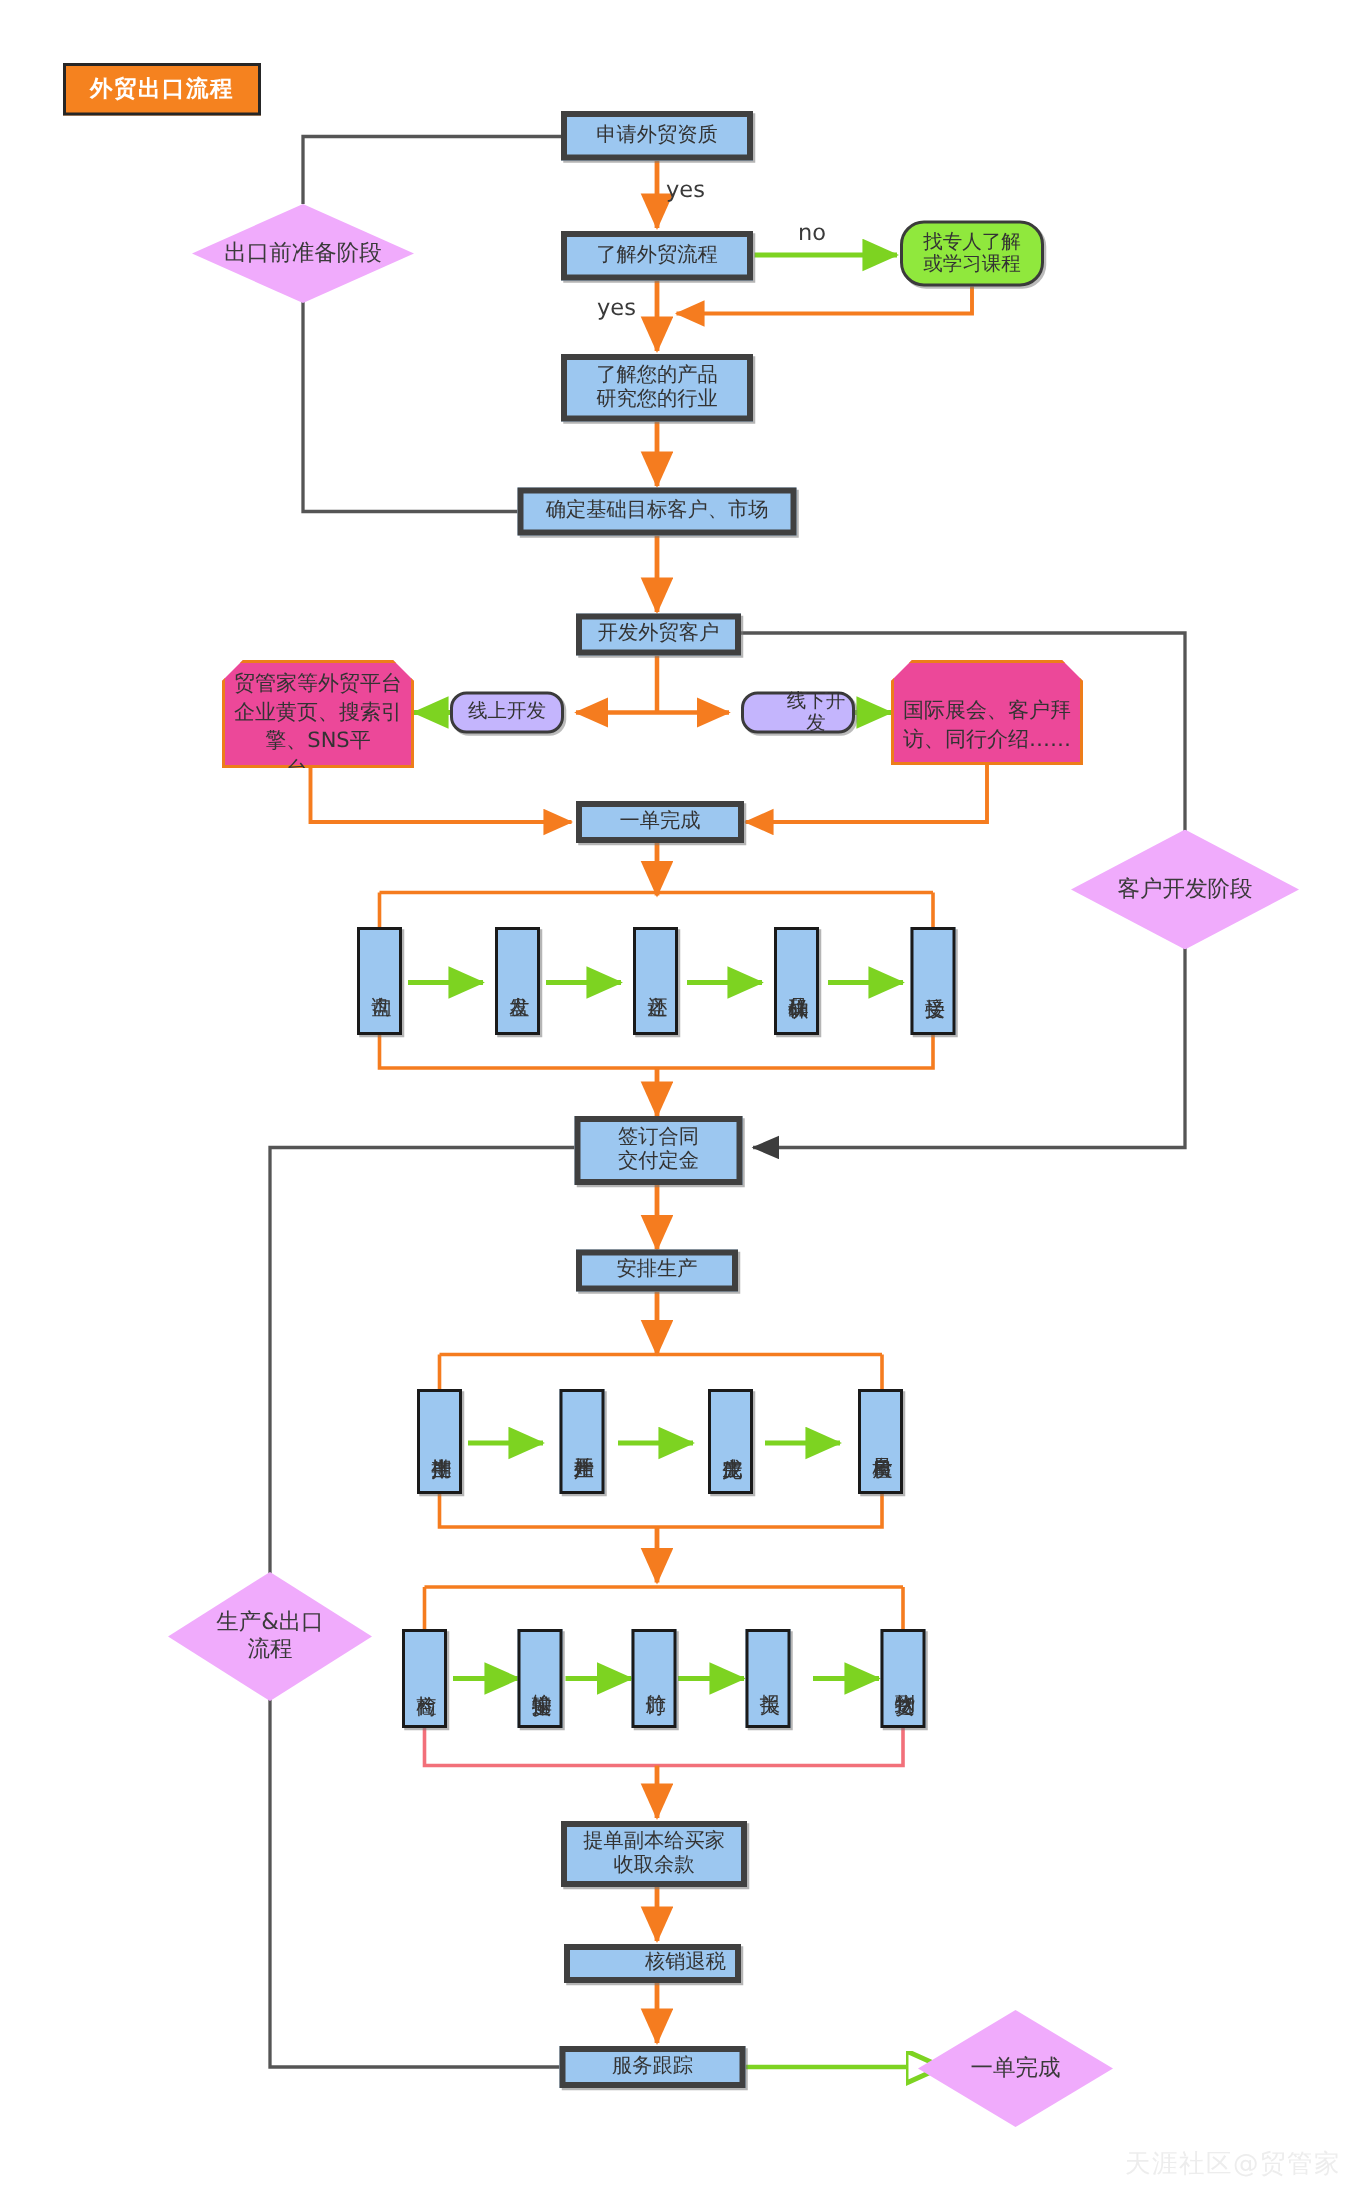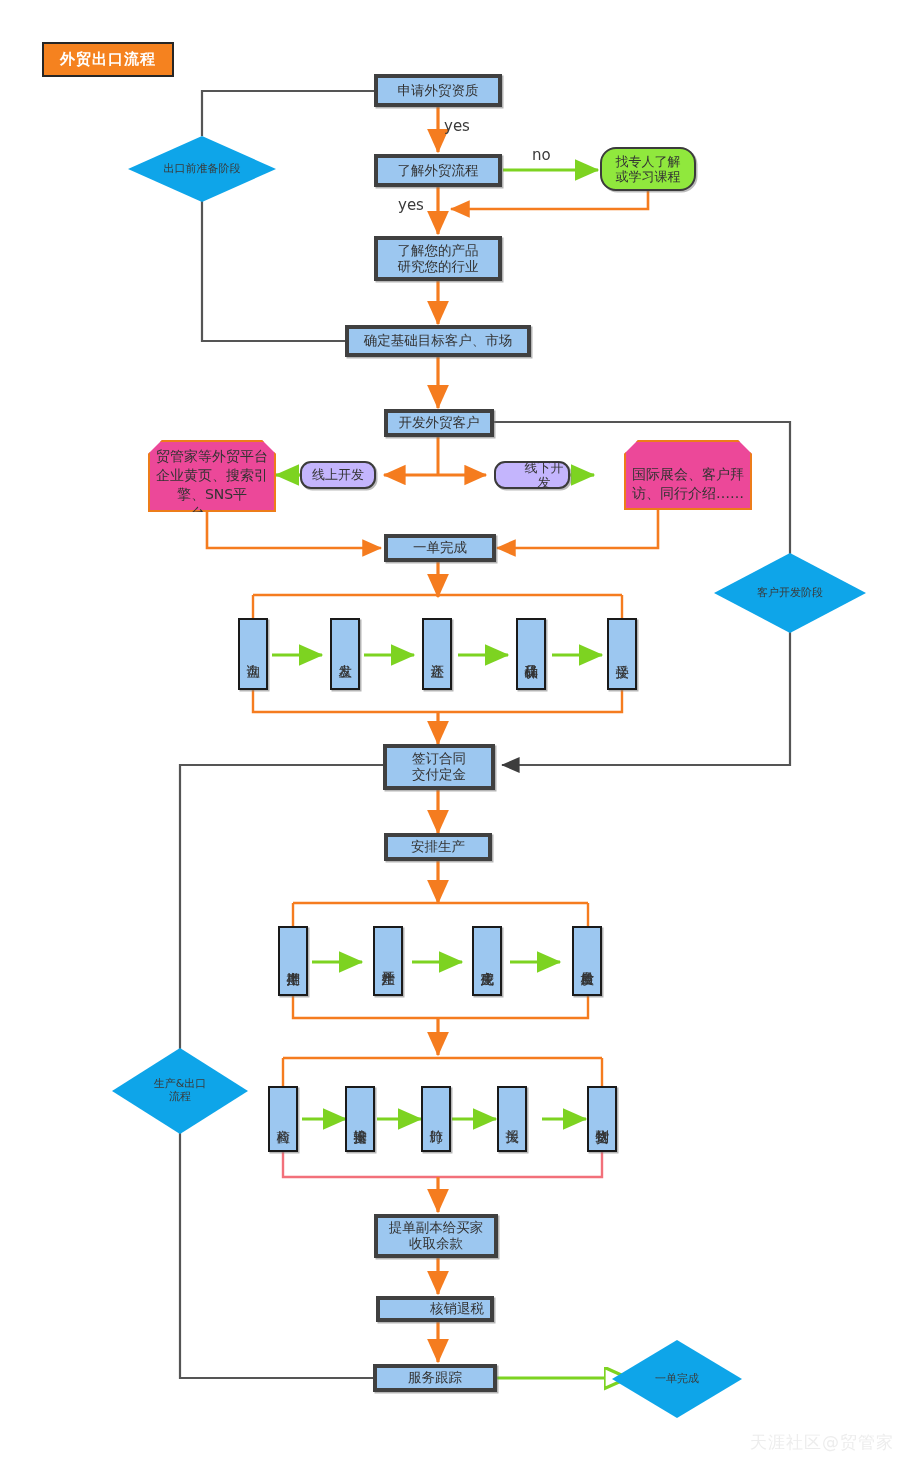--- a/index.html
+++ b/index.html
@@ -69,22 +69,22 @@
   .note{
     background:#ec4899;
     border:2px solid #ED7D1A;
     font-size:14px;
     line-height:1.35;
     padding:20px 6px 2px 6px;
     clip-path:polygon(0 14px,14px 0,calc(100% - 14px) 0,100% 14px,100% 100%,0 100%);
   }
   
   .diamond{
-    background:#0ea5e9;
-    font-size:11px;
+    background:#f0abfc;
+    font-size:15px;
     color:#3a3a3a;
     clip-path:polygon(50% 0,100% 50%,50% 100%,0 50%);
   }
   
   .title-badge{
     position:absolute;
     background:#F5821F;
     border:2px solid #262626;
     color:#ffffff;
     font-weight:bold;
@@ -280,21 +280,21 @@
   <div class="node pill" style="left:494px;top:461px;width:76px;height:28px;padding-left:24px;">
     <span>线下开发</span>
   </div>
 
   <div class="node note" style="left:148px;top:440px;width:128px;height:72px;">
     <span>贸管家等外贸平台
 企业黄页、搜索引
 擎、SNS平台……</span>
   </div>
 
-  <div class="node note" style="left:624px;top:440px;width:128px;height:70px;">
+  <div class="node note" style="left:594px;top:440px;width:128px;height:70px;">
     <span>国际展会、客户拜
 访、同行介绍……</span>
   </div>
 
   <div class="node proc" style="left:384px;top:534px;width:112px;height:28px;">
     <span>一单完成</span>
   </div>
 
   <div class="node vproc" style="left:238px;top:618px;width:30px;height:72px;">
     <span>询盘</span>

